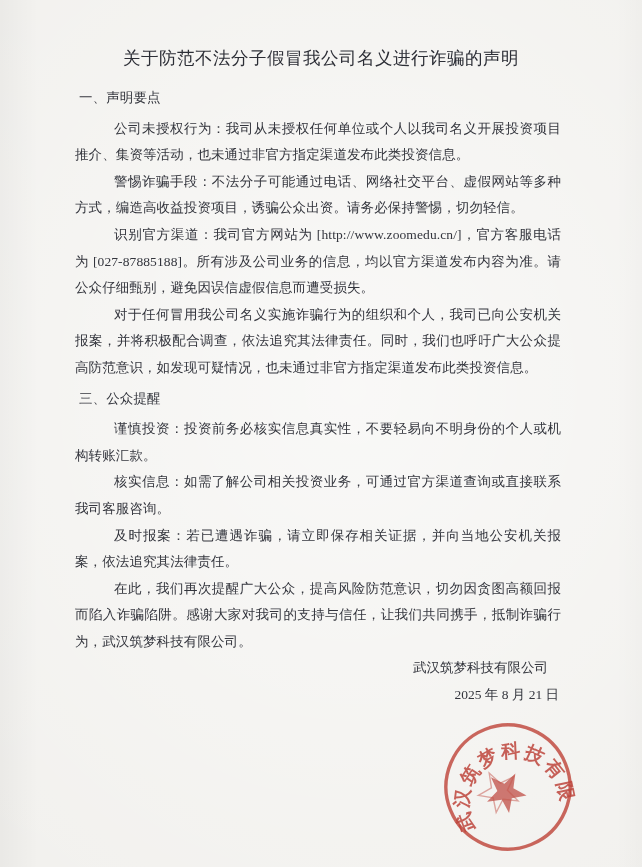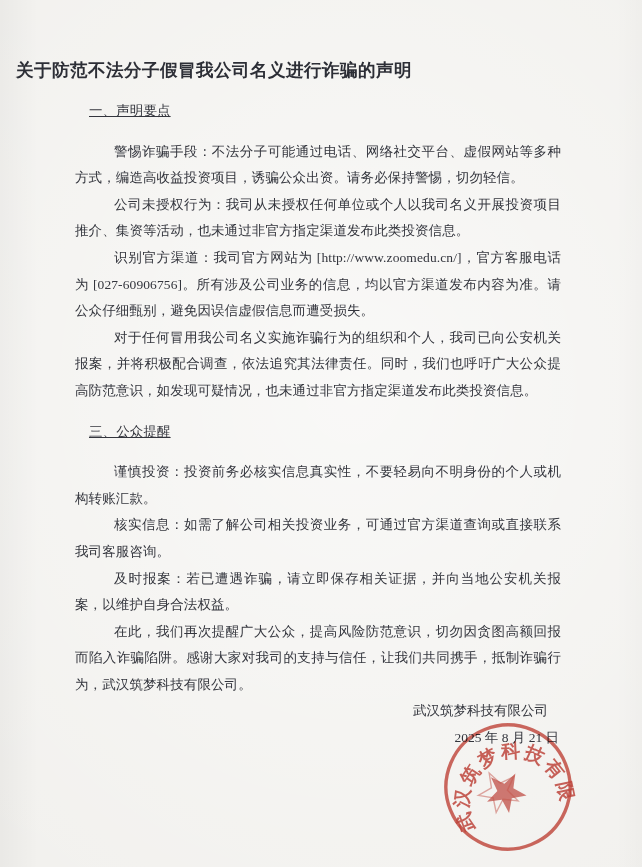--- a/index.html
+++ b/index.html
@@ -13,37 +13,38 @@
     width:642px;height:867px;
     background:
       radial-gradient(ellipse 120% 100% at 55% 45%, rgba(255,255,255,0.55), rgba(0,0,0,0) 70%),
       linear-gradient(90deg, rgba(0,0,0,0.035), rgba(0,0,0,0) 6%, rgba(0,0,0,0) 96%, rgba(0,0,0,0.02)),
       #f2f1ee;
     overflow:hidden;
     box-sizing:border-box;
     padding-top:42px;
   }
   .title{
-    margin:16px;
+    margin:4px;
+    text-align:center;
     font-size:17.5px;
-    font-weight:bold;
+    font-weight:normal;
     letter-spacing:0.5px;
     color:#2c2e36;
   }
   .content{
     width:486px;
     margin:15px 0 0 75px;
     font-size:13.5px;
     line-height:26.6px;
     text-align:justify;
     color:#33353d;
     letter-spacing:0.1px;
   }
   .para{margin:0;text-indent:39px;}
-  .heading{margin:14px;text-indent:0;text-decoration:underline;}
+  .heading{margin:4px;text-indent:0;}
   .signature{
     width:486px;
     margin-left:75px;
     font-size:13.5px;
     line-height:26.6px;
     color:#33353d;
     text-align:right;
   }
   .sig-company{padding-right:13px;}
   .sig-date{padding-right:2px;}
@@ -60,28 +61,28 @@
 </style>
 </head>
 <body>
 
 <div class="page">
 
   <h1 class="title">关于防范不法分子假冒我公司名义进行诈骗的声明</h1>
 
   <div class="content">
     <p class="heading">一、声明要点</p>
+    <p class="para">公司未授权行为：我司从未授权任何单位或个人以我司名义开展投资项目推介、集资等活动，也未通过非官方指定渠道发布此类投资信息。</p>
     <p class="para">警惕诈骗手段：不法分子可能通过电话、网络社交平台、虚假网站等多种方式，编造高收益投资项目，诱骗公众出资。请务必保持警惕，切勿轻信。</p>
-    <p class="para">公司未授权行为：我司从未授权任何单位或个人以我司名义开展投资项目推介、集资等活动，也未通过非官方指定渠道发布此类投资信息。</p>
-    <p class="para">识别官方渠道：我司官方网站为 [http://www.zoomedu.cn/]，官方客服电话为 [027-60906756]。所有涉及公司业务的信息，均以官方渠道发布内容为准。请公众仔细甄别，避免因误信虚假信息而遭受损失。</p>
+    <p class="para">识别官方渠道：我司官方网站为 [http://www.zoomedu.cn/]，官方客服电话为 [027-87885188]。所有涉及公司业务的信息，均以官方渠道发布内容为准。请公众仔细甄别，避免因误信虚假信息而遭受损失。</p>
     <p class="para">对于任何冒用我公司名义实施诈骗行为的组织和个人，我司已向公安机关报案，并将积极配合调查，依法追究其法律责任。同时，我们也呼吁广大公众提高防范意识，如发现可疑情况，也未通过非官方指定渠道发布此类投资信息。</p>
     <p class="heading">三、公众提醒</p>
     <p class="para">谨慎投资：投资前务必核实信息真实性，不要轻易向不明身份的个人或机构转账汇款。</p>
     <p class="para">核实信息：如需了解公司相关投资业务，可通过官方渠道查询或直接联系我司客服咨询。</p>
-    <p class="para">及时报案：若已遭遇诈骗，请立即保存相关证据，并向当地公安机关报案，以维护自身合法权益。</p>
+    <p class="para">及时报案：若已遭遇诈骗，请立即保存相关证据，并向当地公安机关报案，依法追究其法律责任。</p>
     <p class="para">在此，我们再次提醒广大公众，提高风险防范意识，切勿因贪图高额回报而陷入诈骗陷阱。感谢大家对我司的支持与信任，让我们共同携手，抵制诈骗行为，武汉筑梦科技有限公司。</p>
   </div>
 
   <div class="signature">
     <div class="sig-company">武汉筑梦科技有限公司</div>
     <div class="sig-date">2025 年 8 月 21 日</div>
   </div>
 
   <div class="seal">
     <svg width="176" height="176" viewBox="0 0 176 176">

